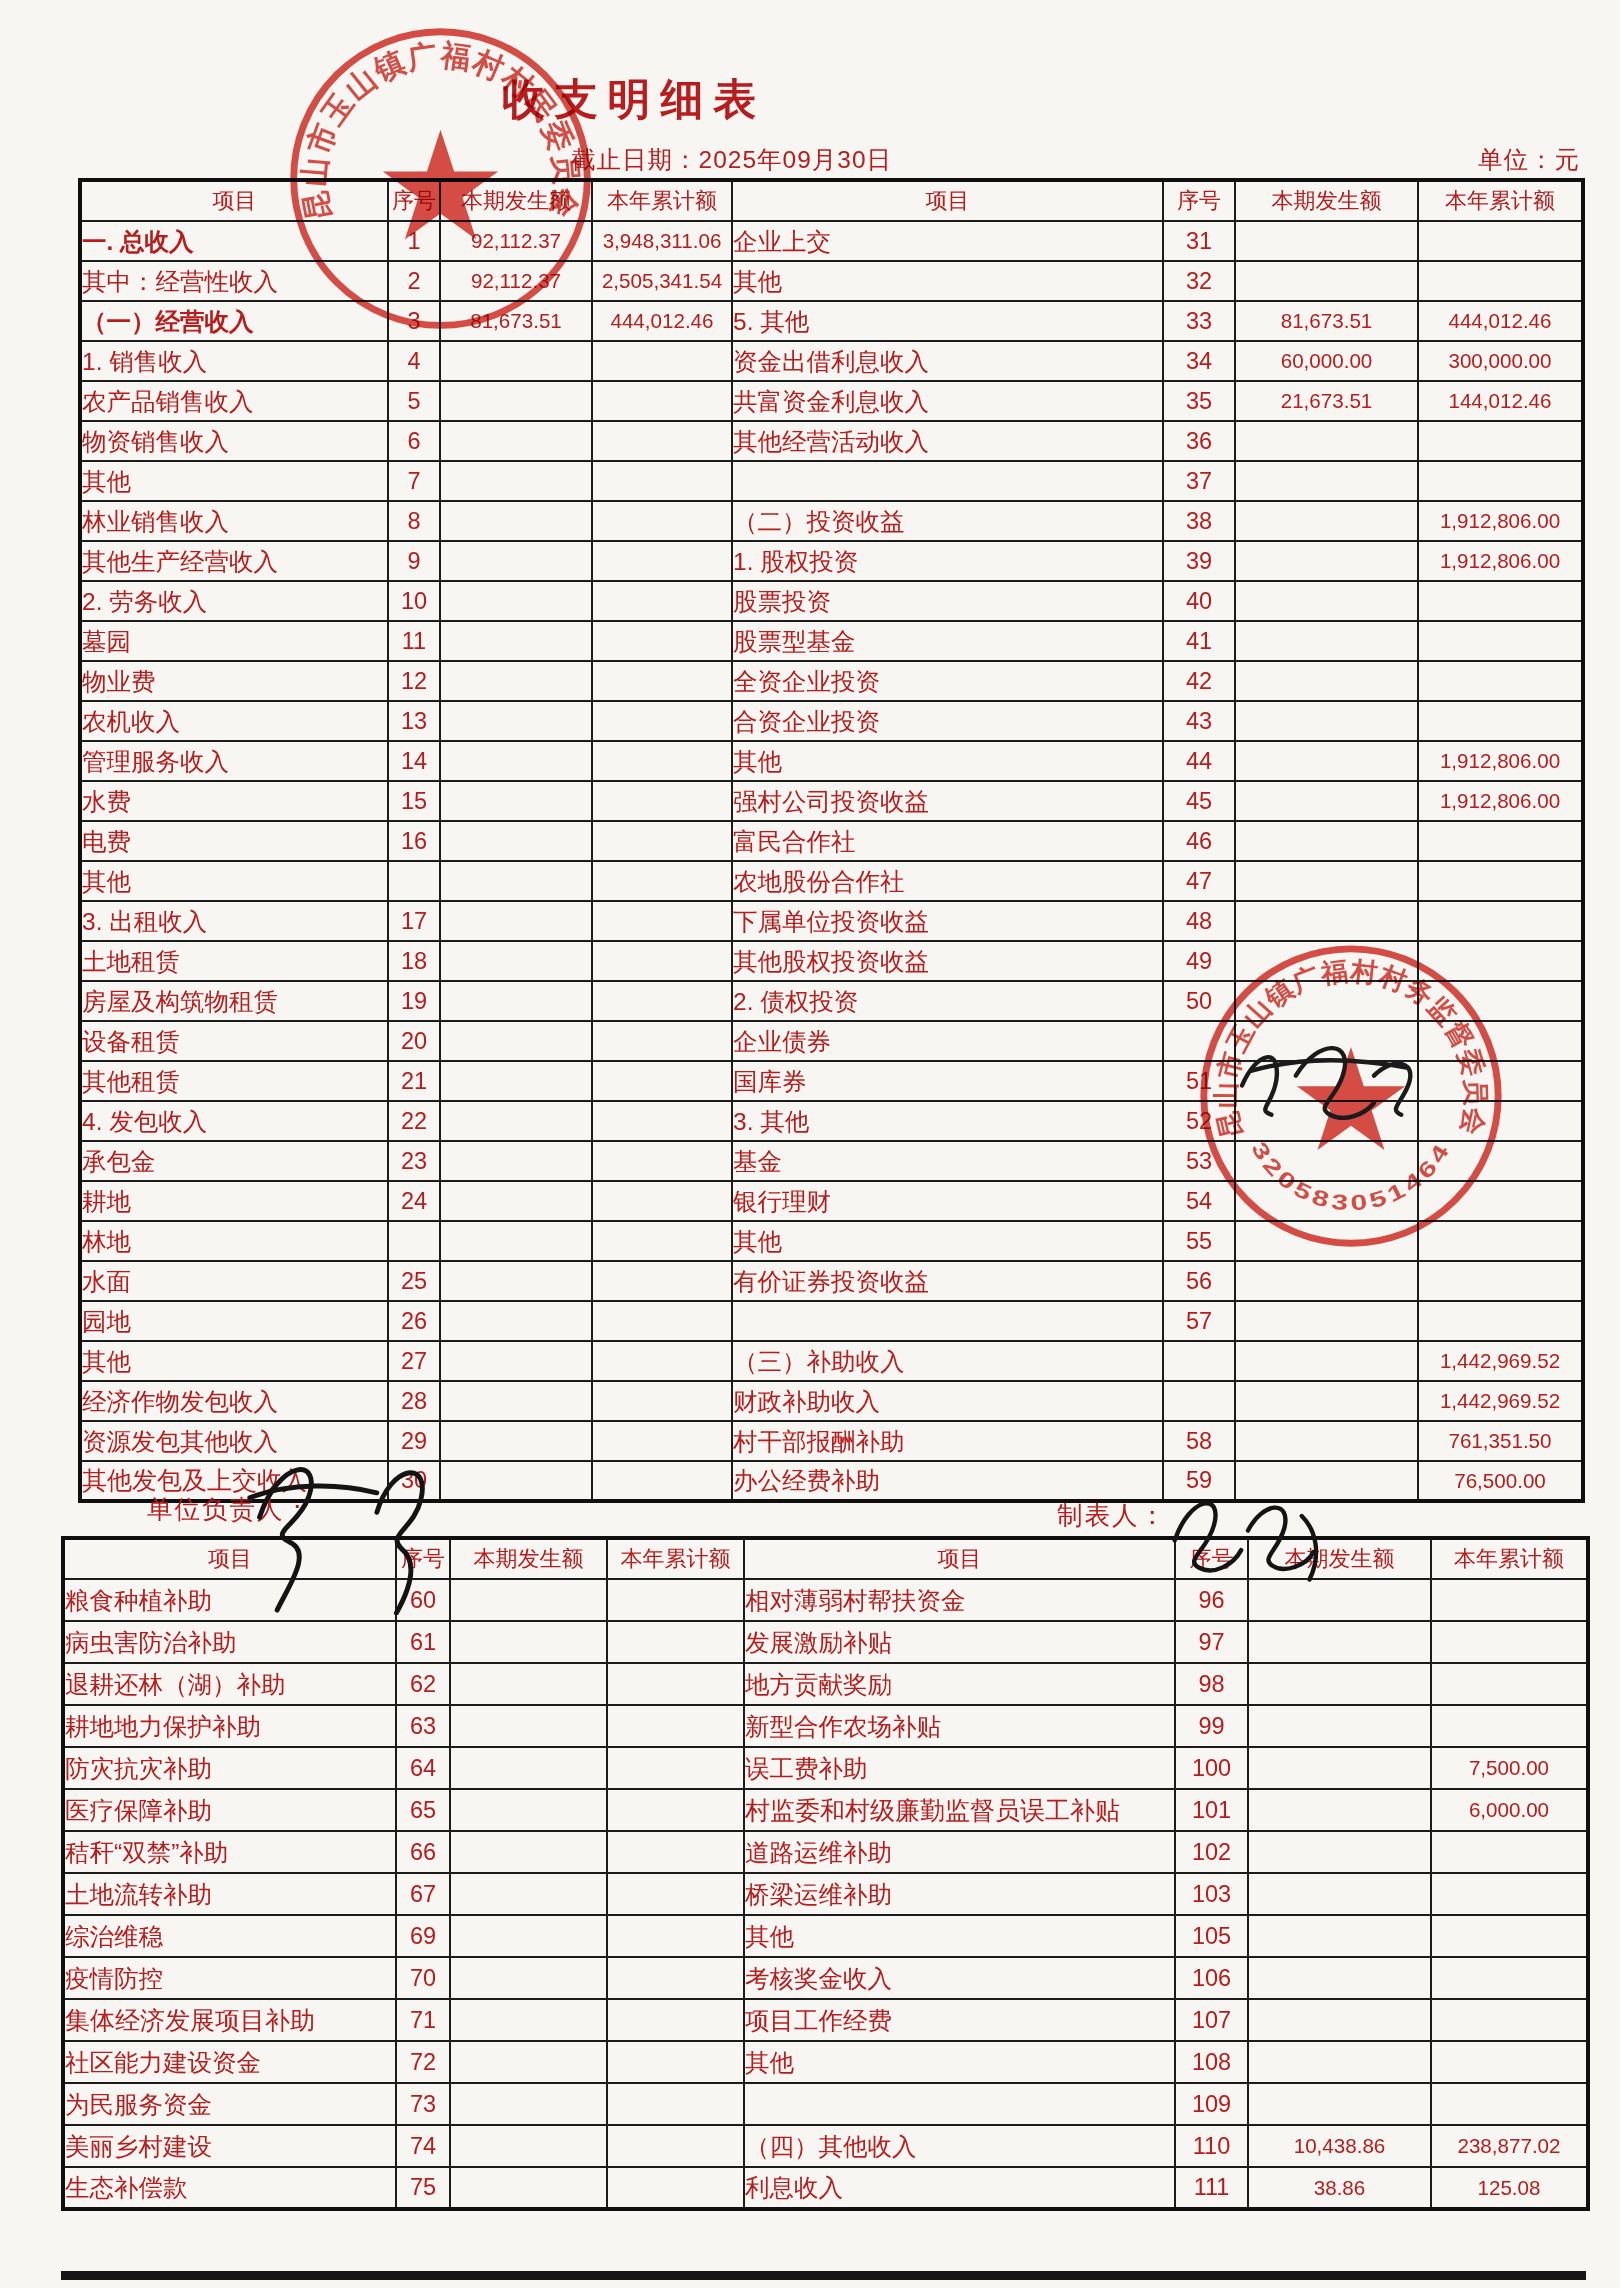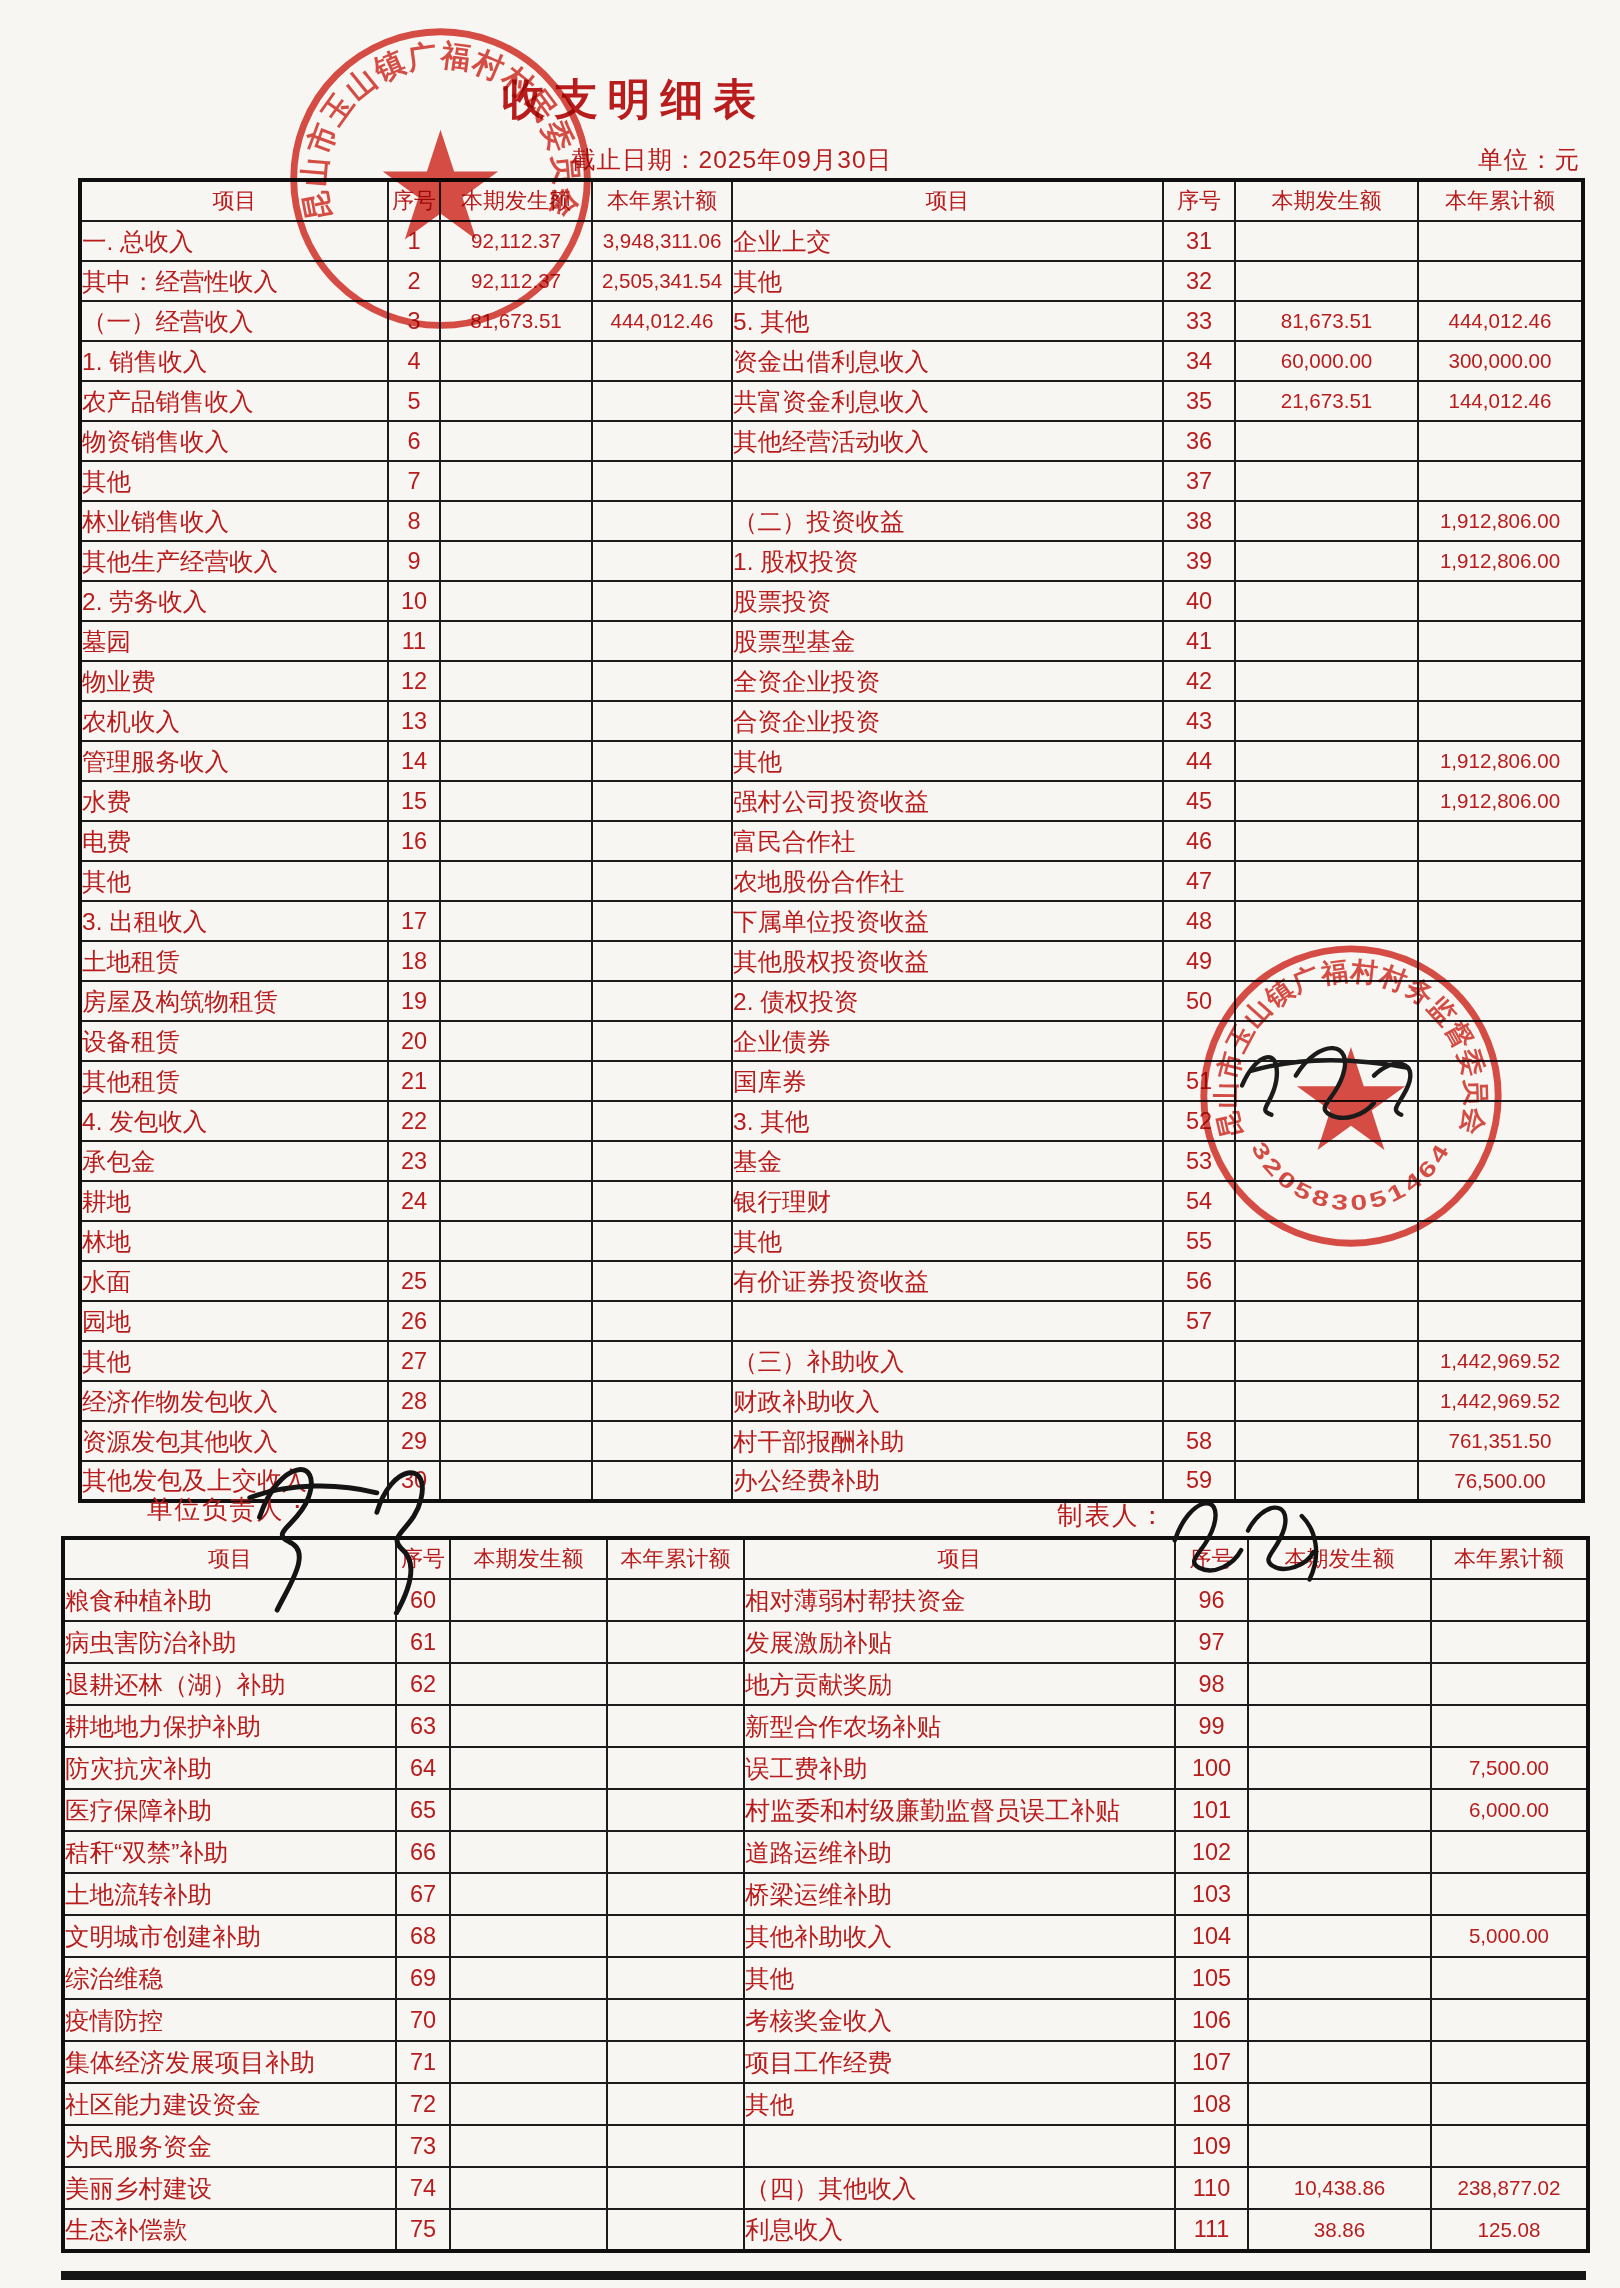--- a/index.html
+++ b/index.html
@@ -15,21 +15,21 @@
   .t2{left:61px;top:1536px;width:1525px;}
   .tbl th,.tbl td{border:2px solid #1c1c1c;padding:0;box-sizing:border-box;overflow:hidden;
                   white-space:nowrap;vertical-align:middle;}
   .tbl th{font-weight:400;font-size:22px;text-align:center;}
   .t1 thead tr{height:41px;} .t1 tbody tr{height:40px;}
   .t2 thead tr{height:41px;} .t2 tbody tr{height:42px;}
   td.item{font-size:24.5px;text-align:left;}
   td.no{font-size:23.5px;text-align:center;}
   td.amt{font-size:20.6px;text-align:center;letter-spacing:0;}
   td.small{font-size:25px;}
-  .L0{padding-left:7.8px;}  .L1{padding-left:51px;} .L2{padding-left:98px;}
+  .L0{padding-left:7.8px;font-weight:bold;}  .L1{padding-left:51px;} .L2{padding-left:98px;}
   .L3{padding-left:110px;}.L4{padding-left:116px;font-size:23.5px;}
   .R0{padding-left:69px;} .R1{padding-left:93px;} .R2{padding-left:142px;} .R3{padding-left:169px;}
   .signlab{font-size:25.5px;letter-spacing:2px;}
   .stamp{mix-blend-mode:multiply;opacity:.88;pointer-events:none;}
   .sig{pointer-events:none;}
   .next-edge{left:61px;top:2271px;width:1525px;height:8.8px;background:#161616;}
 </style>
 </head>
 <body>
 
@@ -487,30 +487,20 @@
           <td class="item L2">土地流转补助</td>
           <td class="no">67</td>
           <td class="amt"></td>
           <td class="amt"></td>
           <td class="item R2">桥梁运维补助</td>
           <td class="no">103</td>
           <td class="amt"></td>
           <td class="amt"></td>
         </tr>
         <tr>
-          <td class="item L2">文明城市创建补助</td>
-          <td class="no">68</td>
-          <td class="amt"></td>
-          <td class="amt"></td>
-          <td class="item R2">其他补助收入</td>
-          <td class="no">104</td>
-          <td class="amt"></td>
-          <td class="amt">5,000.00</td>
-        </tr>
-        <tr>
           <td class="item L2">综治维稳</td>
           <td class="no">69</td>
           <td class="amt"></td>
           <td class="amt"></td>
           <td class="item R2">其他</td>
           <td class="no">105</td>
           <td class="amt"></td>
           <td class="amt"></td>
         </tr>
         <tr>

